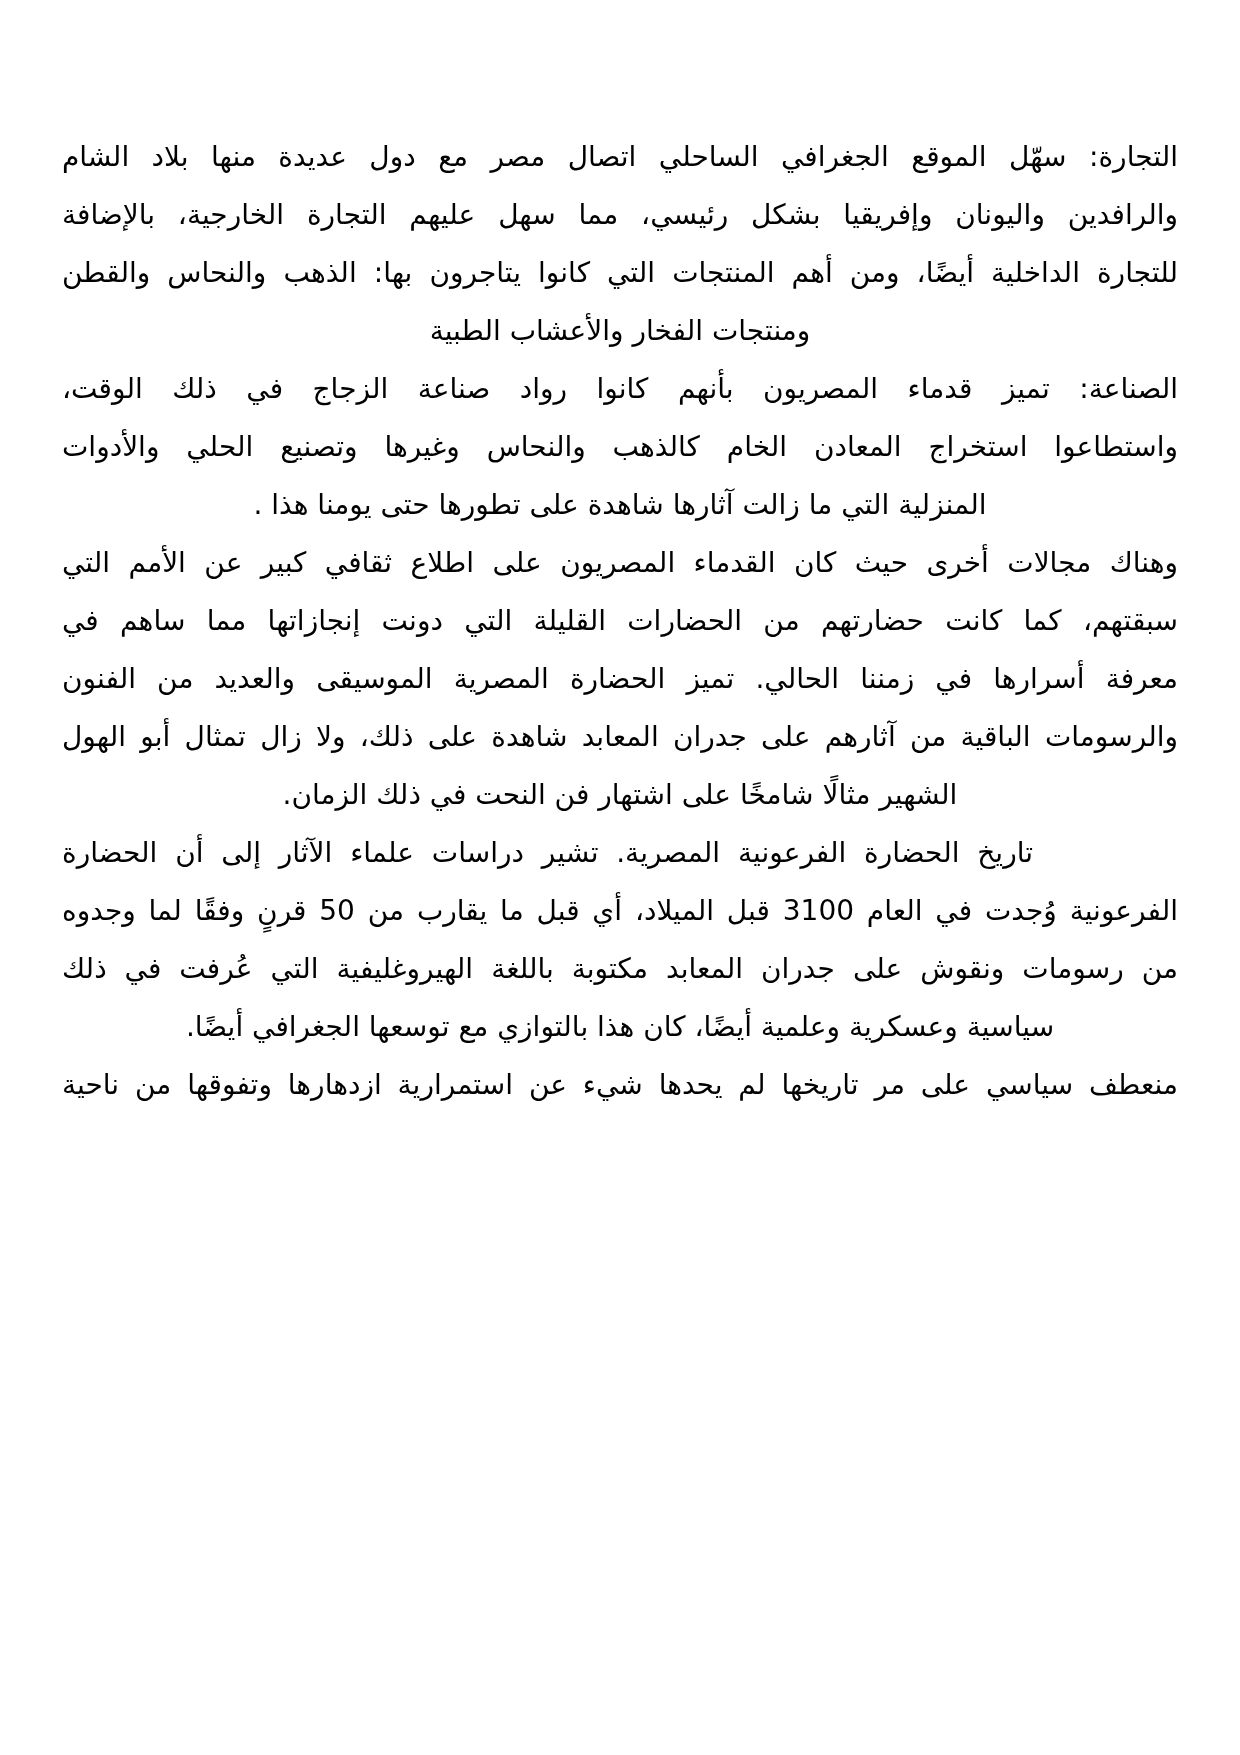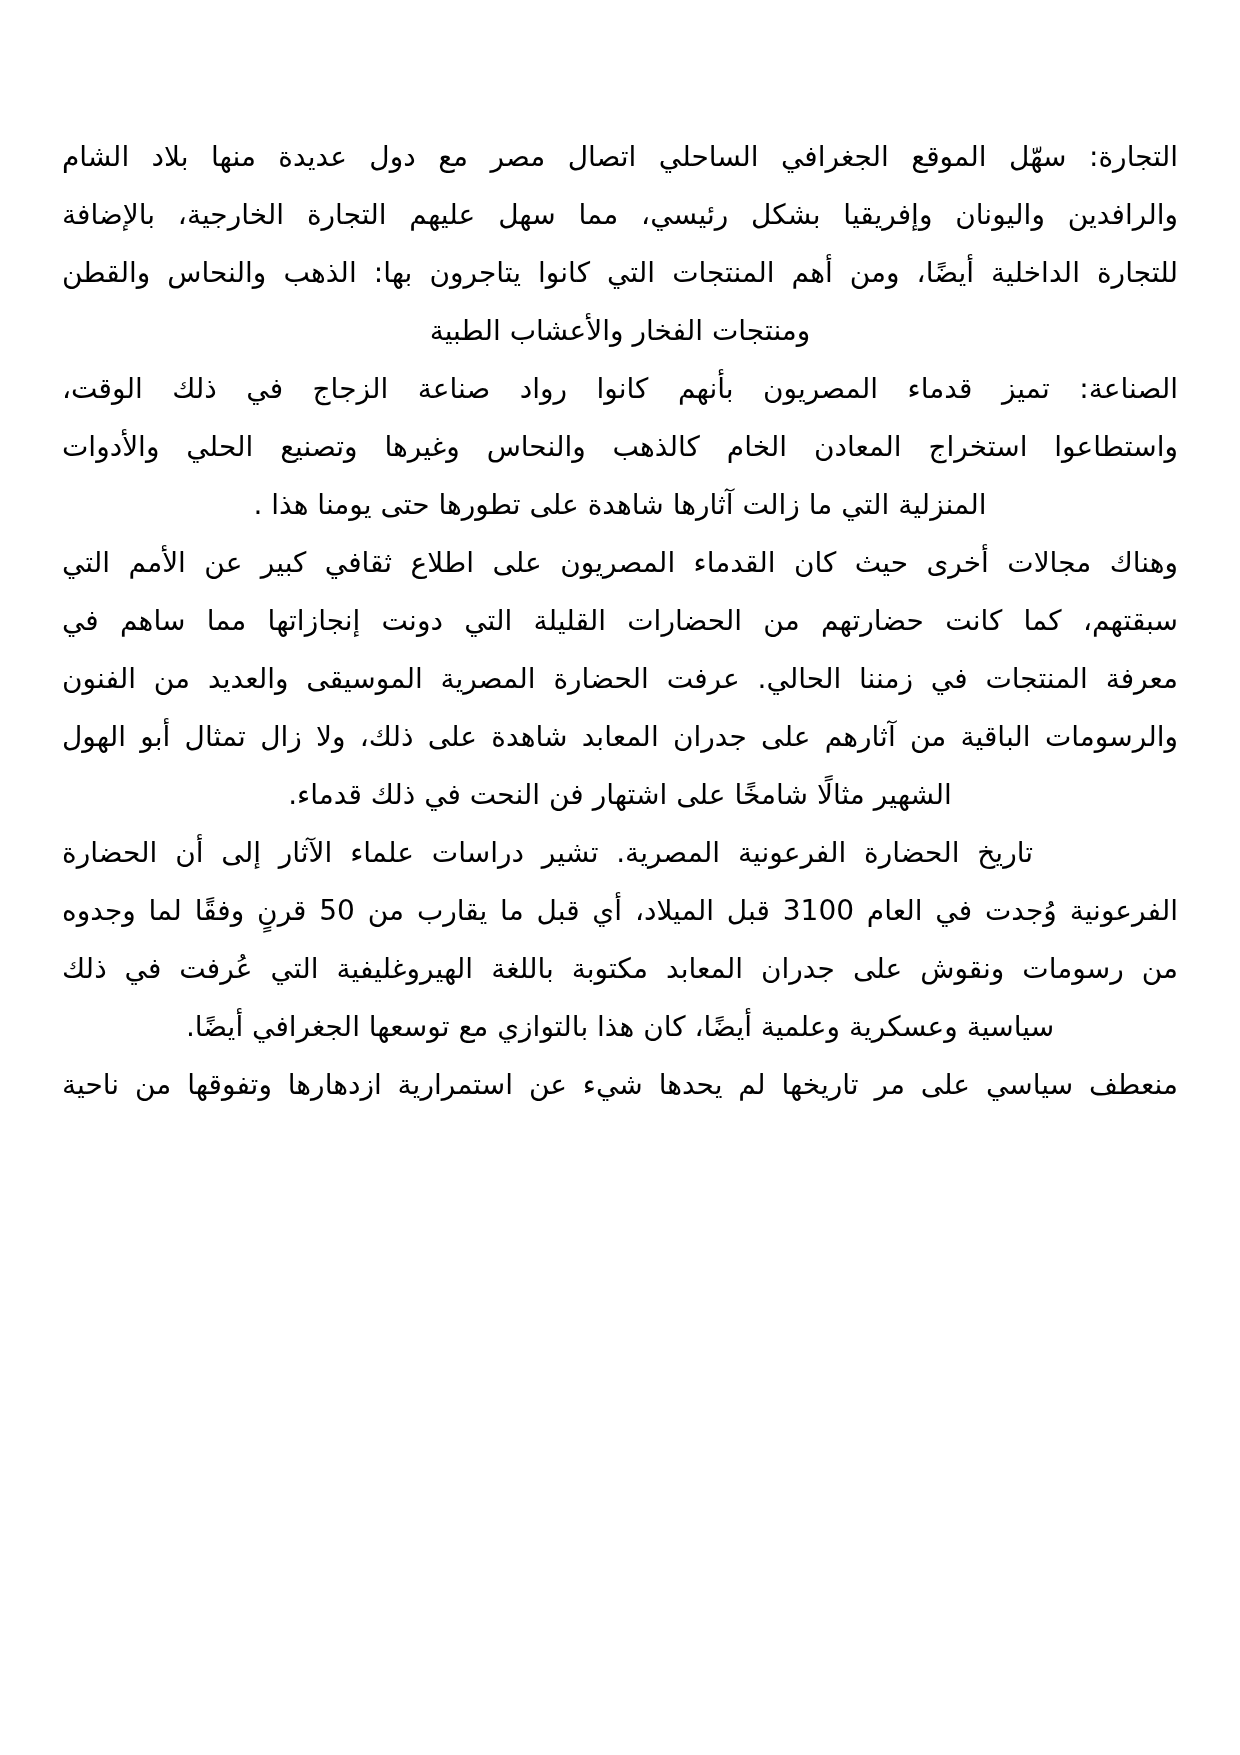--- a/index.html
+++ b/index.html
@@ -62,23 +62,23 @@
 
     <p class="para">
       <span class="tline">الصناعة: تميز قدماء المصريون بأنهم كانوا رواد صناعة الزجاج في ذلك الوقت،</span>
       <span class="tline">واستطاعوا استخراج المعادن الخام كالذهب والنحاس وغيرها وتصنيع الحلي والأدوات</span>
       <span class="tline line-end">المنزلية التي ما زالت آثارها شاهدة على تطورها حتى يومنا هذا .</span>
     </p>
 
     <p class="para">
       <span class="tline">وهناك مجالات أخرى حيث كان القدماء المصريون على اطلاع ثقافي كبير عن الأمم التي</span>
       <span class="tline">سبقتهم، كما كانت حضارتهم من الحضارات القليلة التي دونت إنجازاتها مما ساهم في</span>
-      <span class="tline">معرفة المنتجات في زمننا الحالي. عرفت الحضارة المصرية الموسيقى والعديد من الفنون</span>
+      <span class="tline">معرفة أسرارها في زمننا الحالي. تميز الحضارة المصرية الموسيقى والعديد من الفنون</span>
       <span class="tline">والرسومات الباقية من آثارهم على جدران المعابد شاهدة على ذلك، ولا زال تمثال أبو الهول</span>
-      <span class="tline line-end">الشهير مثالًا شامخًا على اشتهار فن النحت في ذلك قدماء.</span>
+      <span class="tline line-end">الشهير مثالًا شامخًا على اشتهار فن النحت في ذلك الزمان.</span>
     </p>
 
     <p class="para indent-first">
       <span class="tline">تاريخ الحضارة الفرعونية المصرية. تشير دراسات علماء الآثار إلى أن الحضارة</span>
       <span class="tline">الفرعونية وُجدت في العام 3100 قبل الميلاد، أي قبل ما يقارب من 50 قرنٍ وفقًا لما وجدوه</span>
       <span class="tline">من رسومات ونقوش على جدران المعابد مكتوبة باللغة الهيروغليفية التي عُرفت في ذلك</span>
       <span class="tline line-end">سياسية وعسكرية وعلمية أيضًا، كان هذا بالتوازي مع توسعها الجغرافي أيضًا.</span>
       <span class="tline">منعطف سياسي على مر تاريخها لم يحدها شيء عن استمرارية ازدهارها وتفوقها من ناحية</span>
     </p>
 

